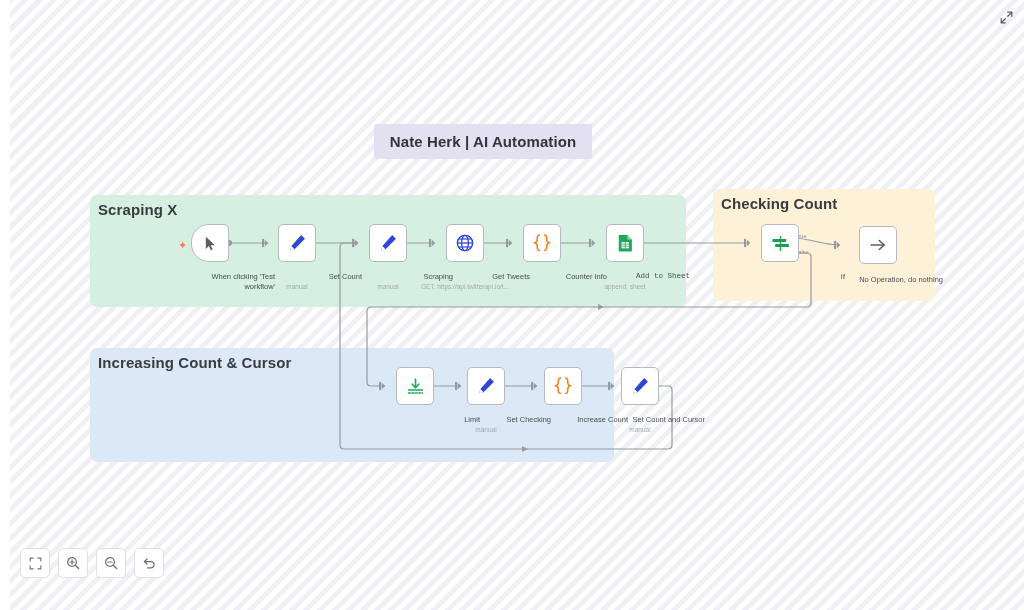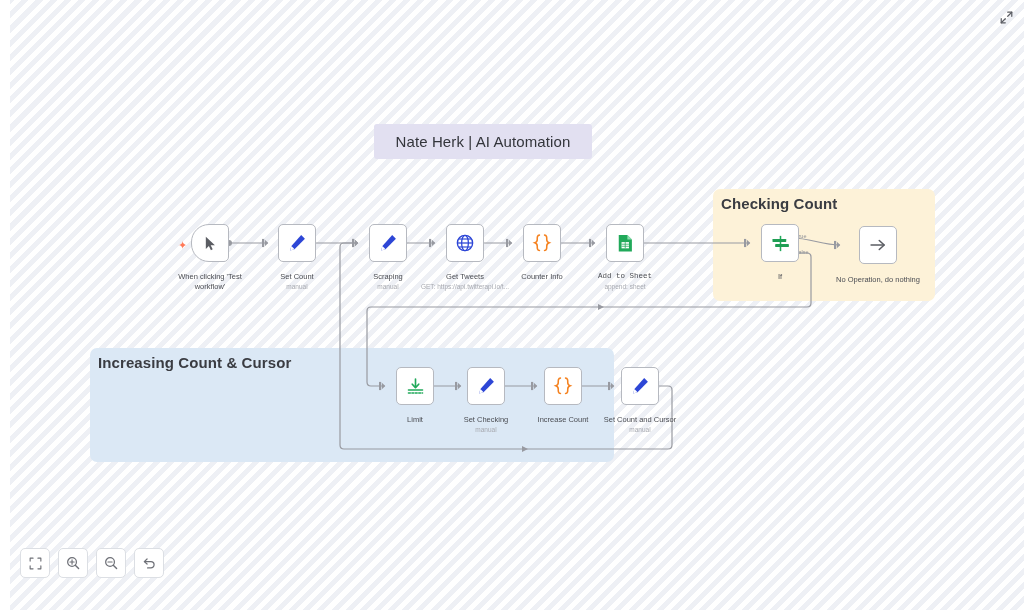--- a/index.html
+++ b/index.html
@@ -54,21 +54,21 @@
     left: 364px; top: 124px;
     width: 218px; height: 35px;
     background: #e2e0f1;
     border-radius: 3px;
     display: flex;
     align-items: center;
     justify-content: center;
   }
   #title-chip .t {
     font-size: 15px;
-    font-weight: normal;
+    font-weight: bold;
     color: #33353b;
     white-space: nowrap;
     letter-spacing: .1px;
   }
 
   
   #wires {
     position: absolute;
     left: 0; top: 0;
     width: 1014px; height: 610px;
@@ -99,21 +99,21 @@
   }
   .node.trigger {
     border-radius: 18px 5px 5px 18px;
     width: 38px;
   }
   .node svg { display: block; }
 
   .node-label {
     position: absolute;
     width: 130px;
-    text-align: center;
+    text-align: right;
     font-size: 7.5px;
     color: #4b4d53;
     line-height: 9.5px;
     white-space: pre-line;
   }
   .node-sub {
     position: absolute;
     width: 130px;
     text-align: center;
     font-size: 6.5px;
@@ -173,20 +173,23 @@
     <svg width="13" height="13" viewBox="0 0 16 16" aria-hidden="true">
       <path d="M9.5 1.5h5v5" fill="none" stroke="#5a5c63" stroke-width="1.5" stroke-linecap="round" stroke-linejoin="round"></path>
       <path d="M14.5 1.5l-5 5" fill="none" stroke="#5a5c63" stroke-width="1.5" stroke-linecap="round"></path>
       <path d="M6.5 14.5h-5v-5" fill="none" stroke="#5a5c63" stroke-width="1.5" stroke-linecap="round" stroke-linejoin="round"></path>
       <path d="M1.5 14.5l5-5" fill="none" stroke="#5a5c63" stroke-width="1.5" stroke-linecap="round"></path>
     </svg>
   </div>
 
   <div id="canvas">
 
+    <div class="note note-green" style="left:80px; top:195px; width:596px; height:112px;">
+      <div class="note-title">Scraping X</div>
+    </div>
 
     <div class="note note-yellow" style="left:703px; top:189px; width:222px; height:112px;">
       <div class="note-title">Checking Count</div>
     </div>
 
     <div class="note note-blue" style="left:80px; top:348px; width:524px; height:114px;">
       <div class="note-title">Increasing Count &amp; Cursor</div>
     </div>
 
     <div id="title-chip">

